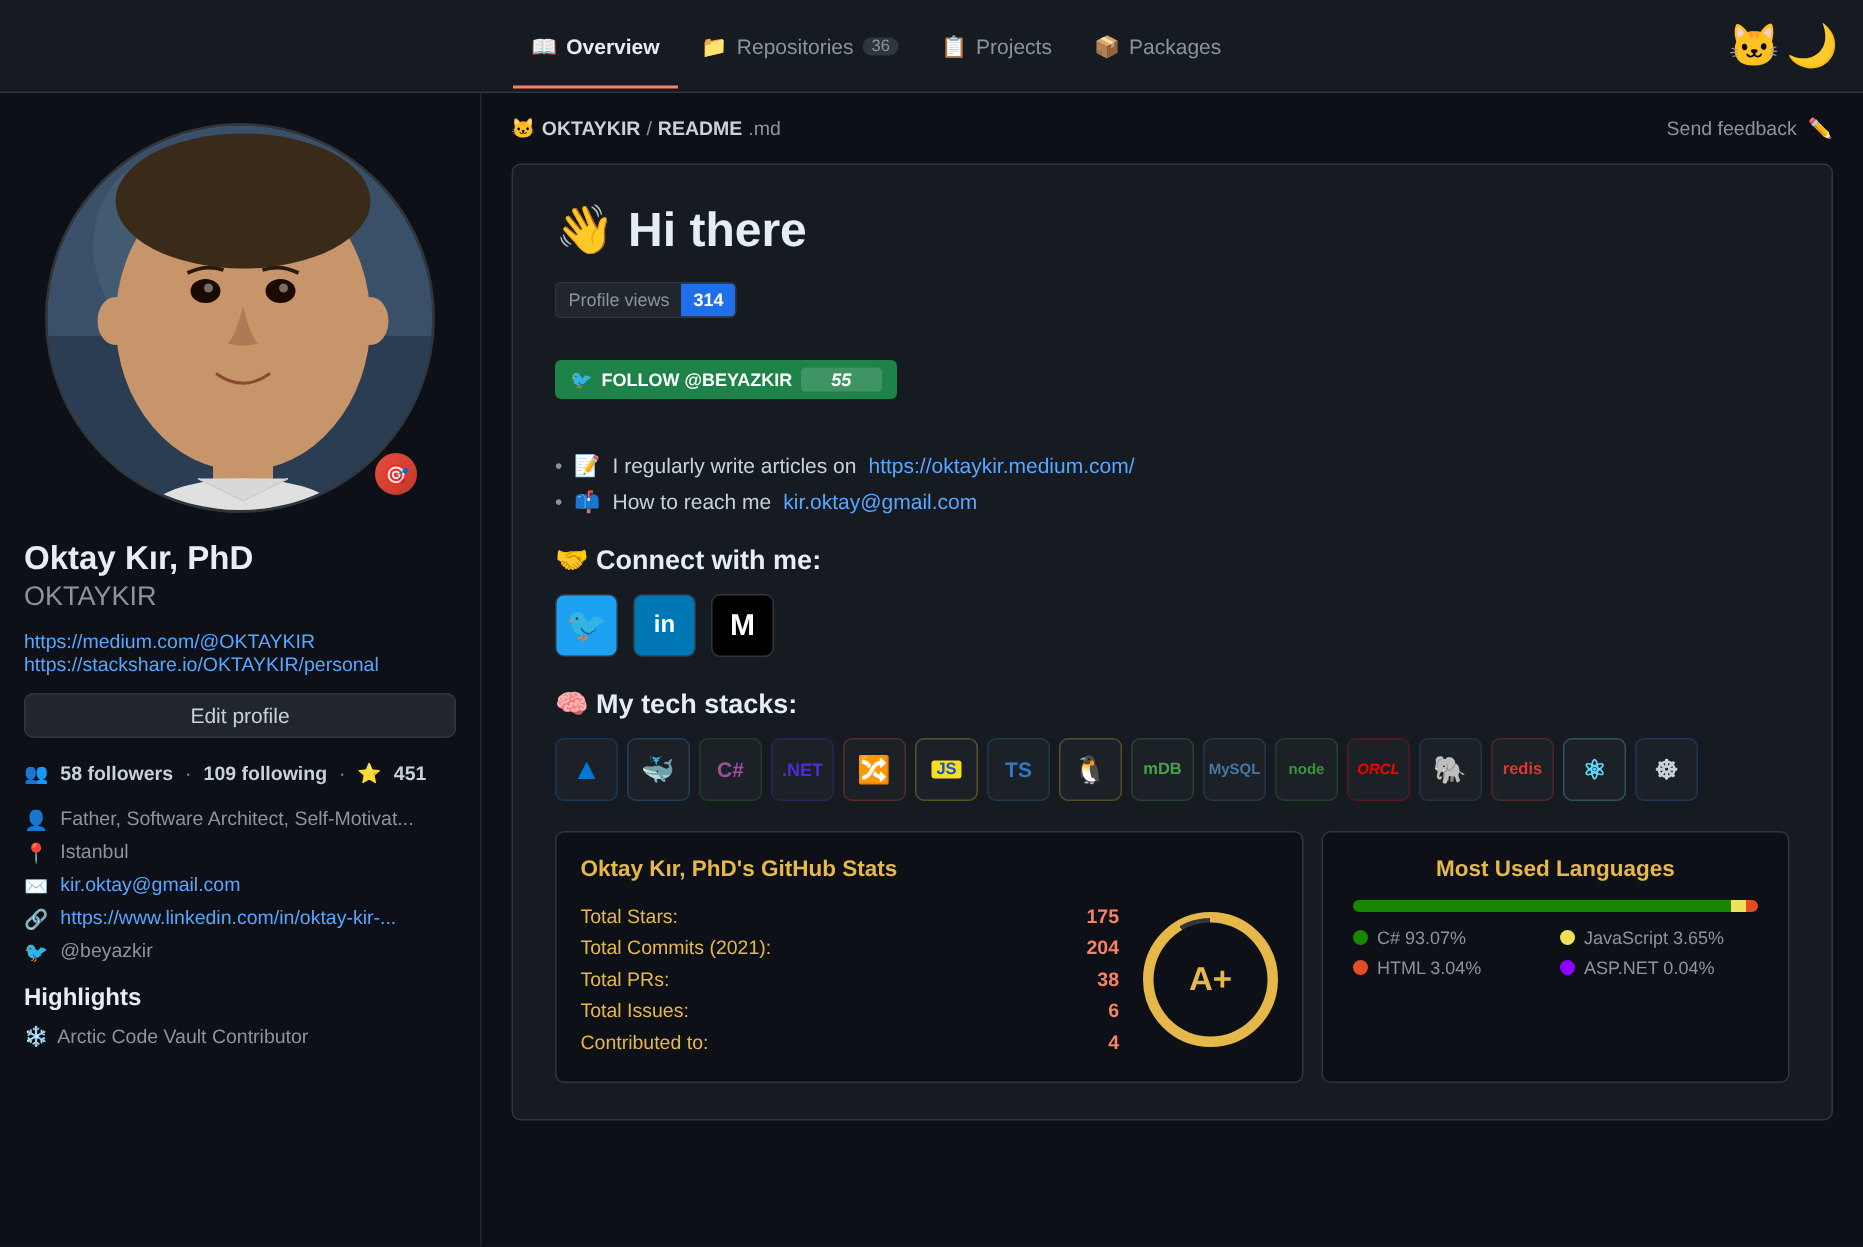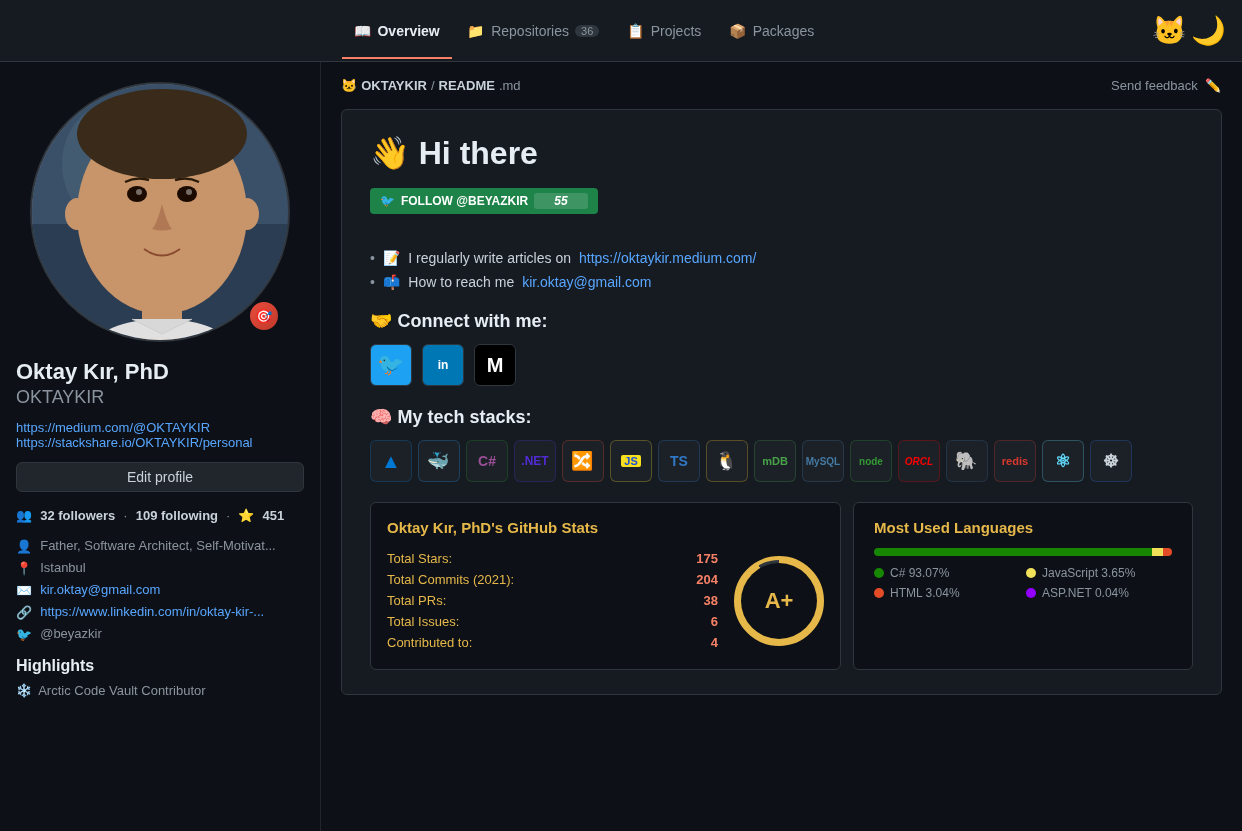--- a/index.html
+++ b/index.html
@@ -378,22 +378,23 @@
       font-size: 22px;
       font-weight: 700;
       color: #e6b84a;
       position: absolute;
     }
     .lang-card {
       background: #0d1117;
       border: 1px solid #30363d;
       border-radius: 6px;
       padding: 16px 20px;
-      width: 340px;
+      width: 312px;
       flex-shrink: 0;
+      text-align: center;
     }
     .lang-title {
       font-size: 15px;
       font-weight: 600;
       color: #e6b84a;
       margin-bottom: 12px;
     }
     .lang-bar {
       height: 8px;
       border-radius: 4px;
@@ -516,21 +517,21 @@
 
     <div class="profile-links">
       <a class="profile-link">https://medium.com/@OKTAYKIR</a>
       <a class="profile-link">https://stackshare.io/OKTAYKIR/personal</a>
     </div>
 
     <button class="edit-profile-btn">Edit profile</button>
 
     <div class="followers-row">
       <span>👥</span>
-      <a href="#"><span>32</span> followers</a>
+      <a href="#"><span>58</span> followers</a>
       <span>·</span>
       <a href="#"><span>109</span> following</a>
       <span>·</span>
       <span>⭐</span>
       <a href="#"><span>451</span></a>
     </div>
 
     <ul class="meta-list">
       <li>
         <span class="icon">👤</span>
@@ -573,20 +574,26 @@
       </div>
       <div class="readme-actions">
         <button class="send-feedback-btn">Send feedback</button>
         <span style="cursor:pointer; color:#8b949e;">✏️</span>
       </div>
     </div>
 
     <div class="readme-body">
       <div class="hi-there">👋  Hi there</div>
 
+      <div style="margin-bottom:14px;">
+        <div class="profile-views-badge">
+          <span class="pv-label">Profile views</span>
+          <span class="pv-count">314</span>
+        </div>
+      </div>
 
       <div style="margin-bottom:16px;">
         <button class="follow-btn">
           <span>🐦</span>
           <span>FOLLOW @BEYAZKIR</span>
           <span class="follow-count">55</span>
         </button>
       </div>
 
       <ul class="bullet-list">
@@ -598,21 +605,21 @@
         <li>
           <span>📫</span>
           <span>How to reach me </span>
           <a href="#">kir.oktay@gmail.com</a>
         </li>
       </ul>
 
       <div class="section-title">🤝 Connect with me:</div>
       <div class="social-icons-row">
         <div class="social-icon-box" style="background:#1da1f2; color:#fff; font-size:22px;">🐦</div>
-        <div class="social-icon-box" style="background:#0077b5; color:#fff; font-weight:900; font-size:12px;">in</div>
+        <div class="social-icon-box" style="background:#0077b5; color:#fff; font-weight:900; font-size:16px;">in</div>
         <div class="social-icon-box" style="background:#000; color:#fff; font-size:20px; font-weight:900;">M</div>
       </div>
 
       <div class="section-title">🧠 My tech stacks:</div>
       <div class="tech-stack-row" id="tech-row">
           <div class="tech-icon" style="border-color: rgba(0, 120, 212, 0.267);">
             <span style="color:#0078d4;font-size:20px;">▲</span>
           </div>
           <div class="tech-icon" style="border-color: rgba(36, 150, 237, 0.267);">
             <span style="font-size:18px;">🐳</span>

